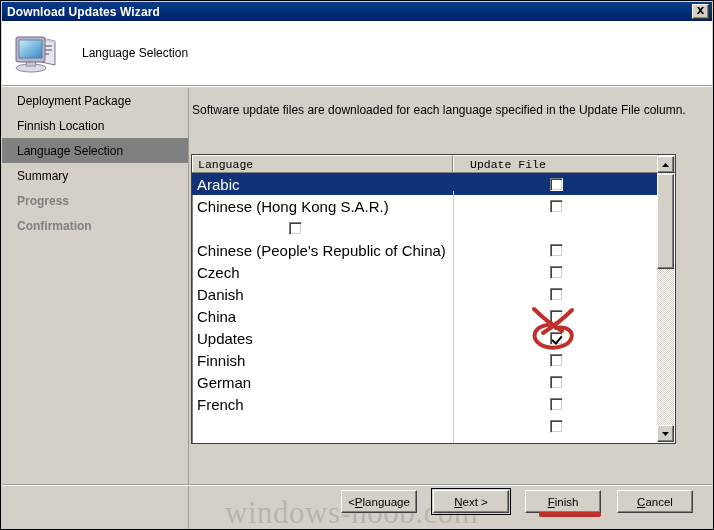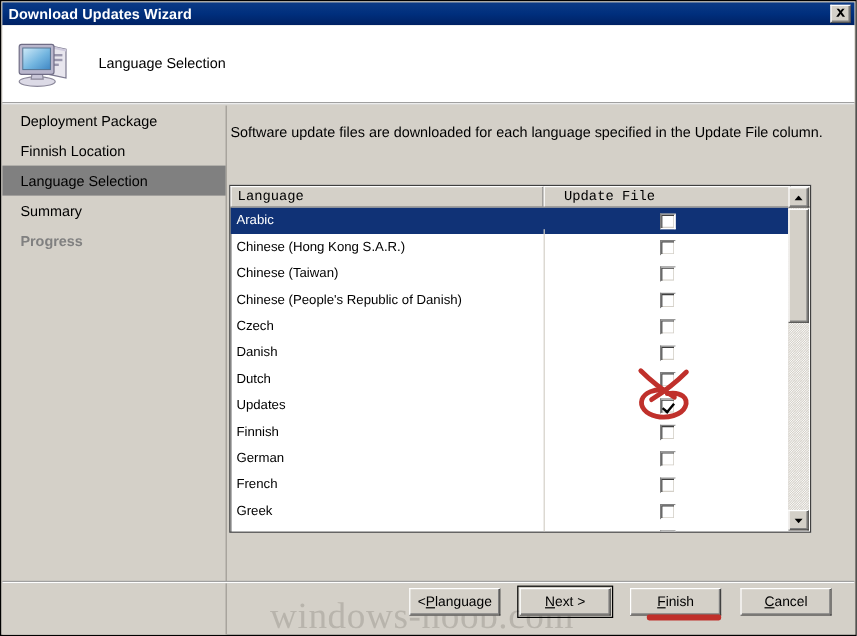--- a/index.html
+++ b/index.html
@@ -176,21 +176,21 @@
   .grid-row {
     display: flex;
     height: 22px;
     align-items: center;
     box-sizing: border-box;
     cursor: default;
   }
   .grid-row.selected { background: #103276; }
   .gr-lang {
     width: 261px;
-    font-size: 11px;
+    font-size: 15px;
     color: #000000;
     padding-left: 5px;
     box-sizing: border-box;
     white-space: nowrap;
     overflow: hidden;
   }
   .grid-row.selected .gr-lang { color: #ffffff; }
   .gr-file {
     width: 206px;
     display: flex;
@@ -396,20 +396,23 @@
     </div>
     <div class="side-item selected">
       <span>Language Selection</span>
     </div>
     <div class="side-item">
       <span>Summary</span>
     </div>
     <div class="side-item disabled">
       <span>Progress</span>
     </div>
+    <div class="side-item disabled">
+      <span>Confirmation</span>
+    </div>
   </div>
 
   <div class="main">
     <div class="main-desc">Software update files are downloaded for each language specified in the Update File column.</div>
 
     <div class="grid">
       <div class="grid-head">
         <div class="gh-cell gh-lang">Language</div>
         <div class="gh-cell gh-file">Update File</div>
         <div class="gh-cell gh-pad"></div>
@@ -426,49 +429,48 @@
         </div>
 
         <div class="grid-row">
           <div class="gr-lang">Chinese (Hong Kong S.A.R.)</div>
           <div class="gr-file">
             <div class="cbox"></div>
           </div>
         </div>
 
         <div class="grid-row">
-          <div class="gr-lang">Chinese (Taiwan)</div>
-          <div class="gr-file">
-            <div class="cbox"></div>
-          </div>
-        </div>
-
-        <div class="grid-row">
-          <div class="gr-lang">Chinese (People's Republic of Danish)</div>
+          <div class="gr-file">
+            <div class="cbox"></div>
+          </div>
+        </div>
+
+        <div class="grid-row">
+          <div class="gr-lang">Chinese (People's Republic of China)</div>
           <div class="gr-file">
             <div class="cbox"></div>
           </div>
         </div>
 
         <div class="grid-row">
           <div class="gr-lang">Czech</div>
           <div class="gr-file">
             <div class="cbox"></div>
           </div>
         </div>
 
         <div class="grid-row">
           <div class="gr-lang">Danish</div>
           <div class="gr-file">
             <div class="cbox"></div>
           </div>
         </div>
 
         <div class="grid-row">
-          <div class="gr-lang">Dutch</div>
+          <div class="gr-lang">China</div>
           <div class="gr-file">
             <div class="cbox"></div>
           </div>
         </div>
 
         <div class="grid-row">
           <div class="gr-lang">Updates</div>
           <div class="gr-file">
             <div class="cbox checked"></div>
           </div>
@@ -488,26 +490,20 @@
           </div>
         </div>
 
         <div class="grid-row">
           <div class="gr-lang">French</div>
           <div class="gr-file">
             <div class="cbox"></div>
           </div>
         </div>
 
-        <div class="grid-row">
-          <div class="gr-lang">Greek</div>
-          <div class="gr-file">
-            <div class="cbox"></div>
-          </div>
-        </div>
 
         <div class="grid-row">
           <div class="gr-lang"></div>
           <div class="gr-file">
             <div class="cbox"></div>
           </div>
         </div>
       </div>
 
       <div class="vscroll">

